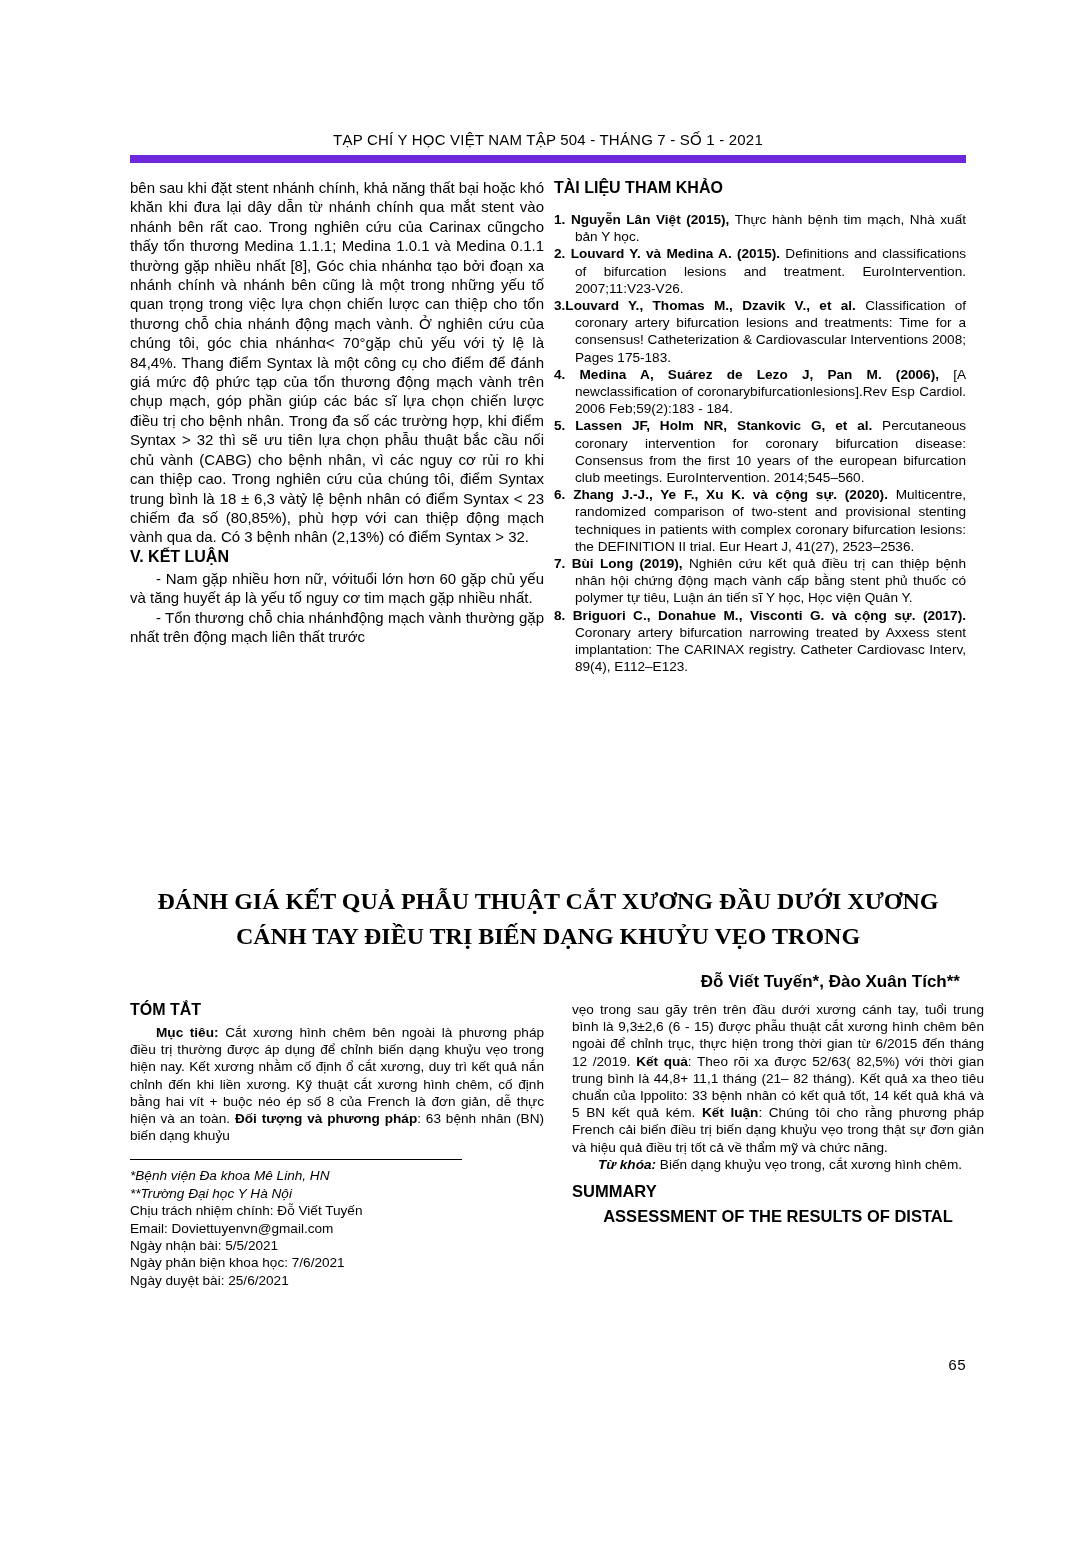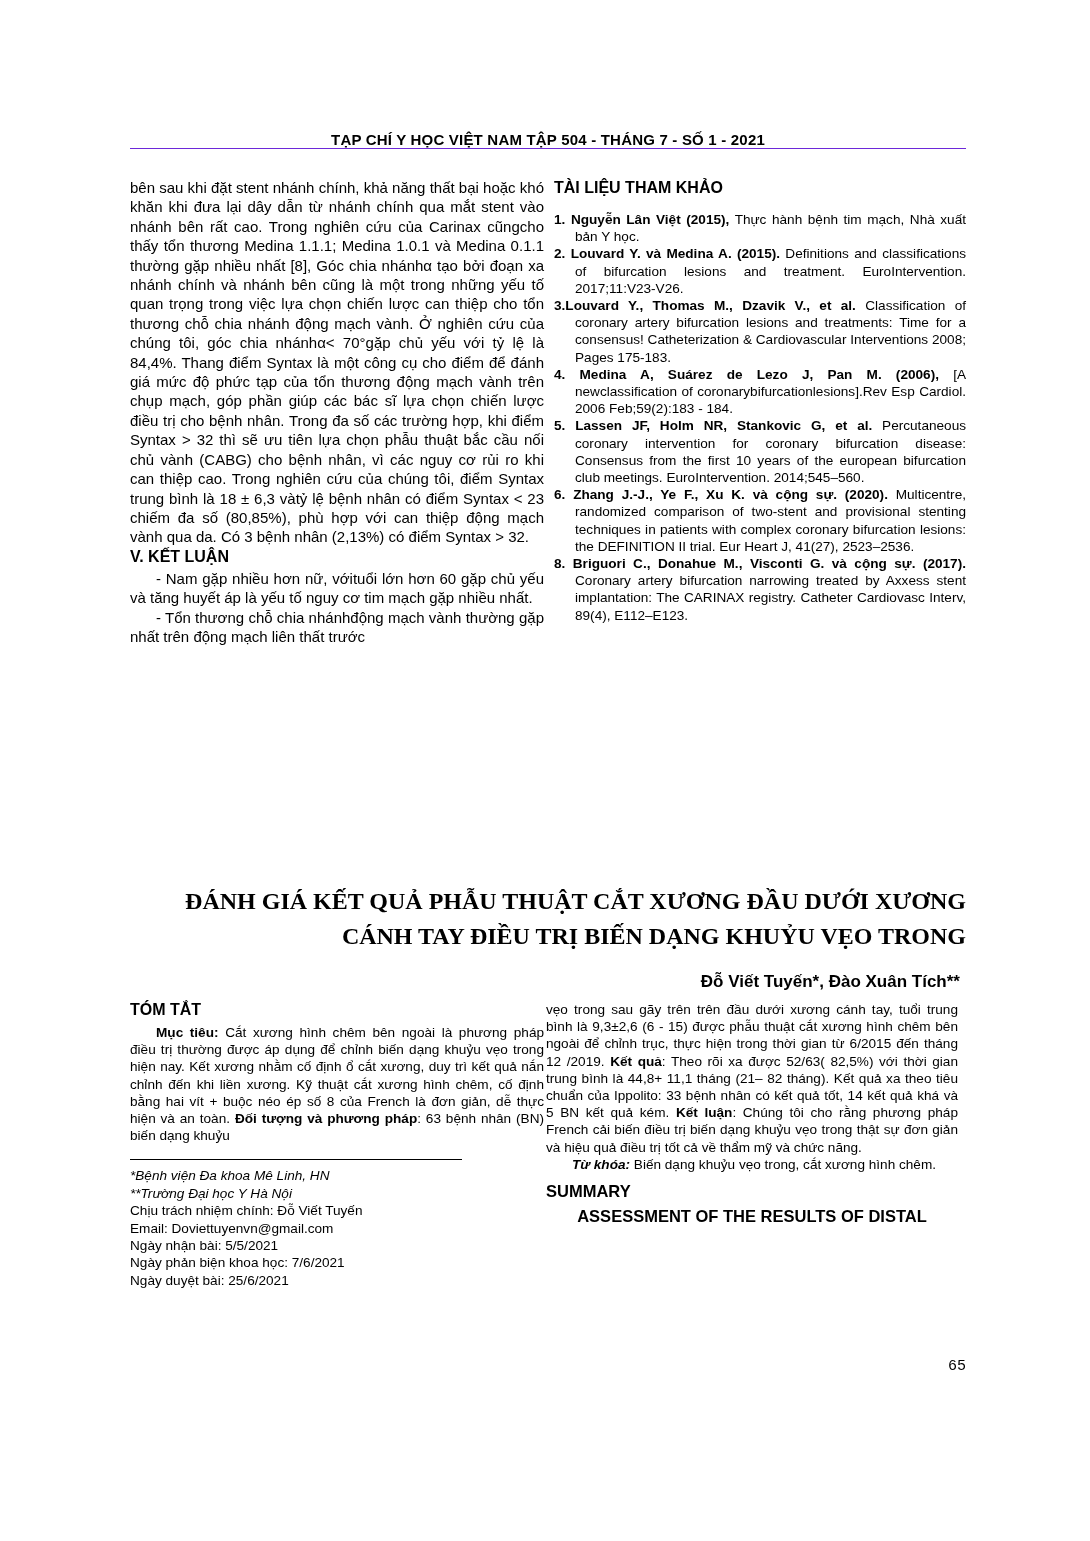--- a/index.html
+++ b/index.html
@@ -10,29 +10,30 @@
     background: #ffffff;
     color: #000000;
     font-family: "Liberation Sans", sans-serif;
     overflow: hidden;
   }
   .journal-header {
     position: absolute;
     left: 130px; top: 131px;
     width: 836px;
     text-align: center;
-    font-weight: bold;
+    font-weight: normal;
     font-size: 15px;
     letter-spacing: 0.2px;
-    border-bottom: 1px solid #6d28d9;
+    padding-bottom: 7px;
+    border-bottom: 8px solid #6d28d9;
   }
   .col-l1 { position: absolute; left: 130px; top: 178px; width: 414px; }
   .col-r1 { position: absolute; left: 554px; top: 178px; width: 412px; }
   .col-l2 { position: absolute; left: 130px; top: 1001px; width: 414px; }
-  .col-r2 { position: absolute; left: 546px; top: 1001px; width: 412px; }
+  .col-r2 { position: absolute; left: 572px; top: 1001px; width: 412px; }
 
   .body-text {
     font-size: 15px;
     line-height: 19.4px;
     text-align: justify;
     margin: 0;
   }
   .indent { text-indent: 26px; }
   .sec-head {
     font-size: 16px;
@@ -46,21 +47,21 @@
     margin-top: 14px;
   }
   .ref { padding-left: 21px; text-indent: -21px; margin: 0; }
   .b { font-weight: bold; }
   .i { font-style: italic; }
 
   .title-block {
     position: absolute;
     left: 130px; top: 884px;
     width: 836px;
-    text-align: right;
+    text-align: center;
     font-family: "Liberation Serif", serif;
     font-weight: bold;
     font-size: 24px;
     line-height: 35px;
   }
   .authors {
     position: absolute;
     left: 130px; top: 972px;
     width: 830px;
     text-align: right;
@@ -119,25 +120,26 @@
     <p class="body-text indent">- Nam gặp nhiều hơn nữ, vớituổi lớn hơn 60 gặp chủ yếu và tăng huyết áp là yếu tố nguy cơ tim mạch gặp nhiều nhất.</p>
         <p class="body-text indent">- Tổn thương chỗ chia nhánhđộng mạch vành thường gặp nhất trên động mạch liên thất trước</p>
       </div>
   </div>
 
   <div class="col-r1">
     <div class="sec-head">TÀI LIỆU THAM KHẢO</div>
     <div class="ref-list">
 
     <p class="ref"><span class="b">1. Nguyễn Lân Việt (2015),</span><span> Thực hành bệnh tim mạch, Nhà xuất bản Y học.</span></p>
-        <p class="ref"><span class="b">2. Louvard Y. và Medina A. (2015).</span><span> Definitions and classifications of bifurcation lesions and treatment. EuroIntervention. 2017;11:V23-V26.</span></p>
+        <p class="ref"><span class="b">2. Louvard Y. và Medina A. (2015).</span><span> Definitions and classifications of bifurcation lesions and treatment. EuroIntervention. 2007;11:V23-V26.</span></p>
         <p class="ref"><span class="b">3.Louvard Y., Thomas M., Dzavik V., et al.</span><span> Classification of coronary artery bifurcation lesions and treatments: Time for a consensus! Catheterization &amp; Cardiovascular Interventions 2008; Pages 175-183.</span></p>
         <p class="ref"><span class="b">4. Medina A, Suárez de Lezo J, Pan M. (2006),</span><span> [A newclassification of coronarybifurcationlesions].Rev Esp Cardiol. 2006 Feb;59(2):183 - 184.</span></p>
         <p class="ref"><span class="b">5. Lassen JF, Holm NR, Stankovic G, et al.</span><span> Percutaneous coronary intervention for coronary bifurcation disease: Consensus from the first 10 years of the european bifurcation club meetings. EuroIntervention. 2014;545–560.</span></p>
         <p class="ref"><span class="b">6. Zhang J.-J., Ye F., Xu K. và cộng sự. (2020).</span><span> Multicentre, randomized comparison of two-stent and provisional stenting techniques in patients with complex coronary bifurcation lesions: the DEFINITION II trial. Eur Heart J, 41(27), 2523–2536.</span></p>
+        <p class="ref"><span class="b">7. Bùi Long (2019),</span><span> Nghiên cứu kết quả điều trị can thiệp bệnh nhân hội chứng động mạch vành cấp bằng stent phủ thuốc có polymer tự tiêu, Luận án tiến sĩ Y học, Học viện Quân Y.</span></p>
         <p class="ref"><span class="b">8. Briguori C., Donahue M., Visconti G. và cộng sự. (2017).</span><span> Coronary artery bifurcation narrowing treated by Axxess stent implantation: The CARINAX registry. Catheter Cardiovasc Interv, 89(4), E112–E123.</span></p>
       </div>
   </div>
 
   <div class="title-block">
     <div>ĐÁNH GIÁ KẾT QUẢ PHẪU THUẬT CẮT XƯƠNG ĐẦU DƯỚI XƯƠNG</div>
     <div>CÁNH TAY ĐIỀU TRỊ BIẾN DẠNG KHUỶU VẸO TRONG</div>
   </div>
 
   <div class="authors">Đỗ Viết Tuyến*, Đào Xuân Tích**</div>

